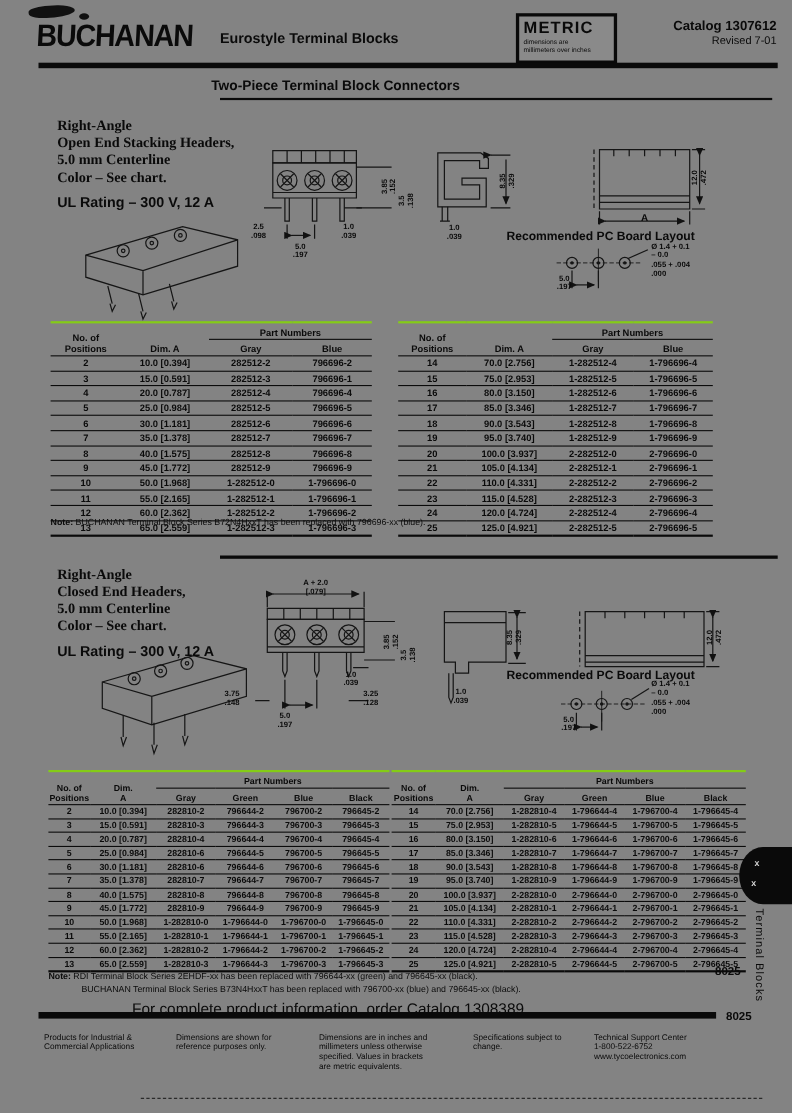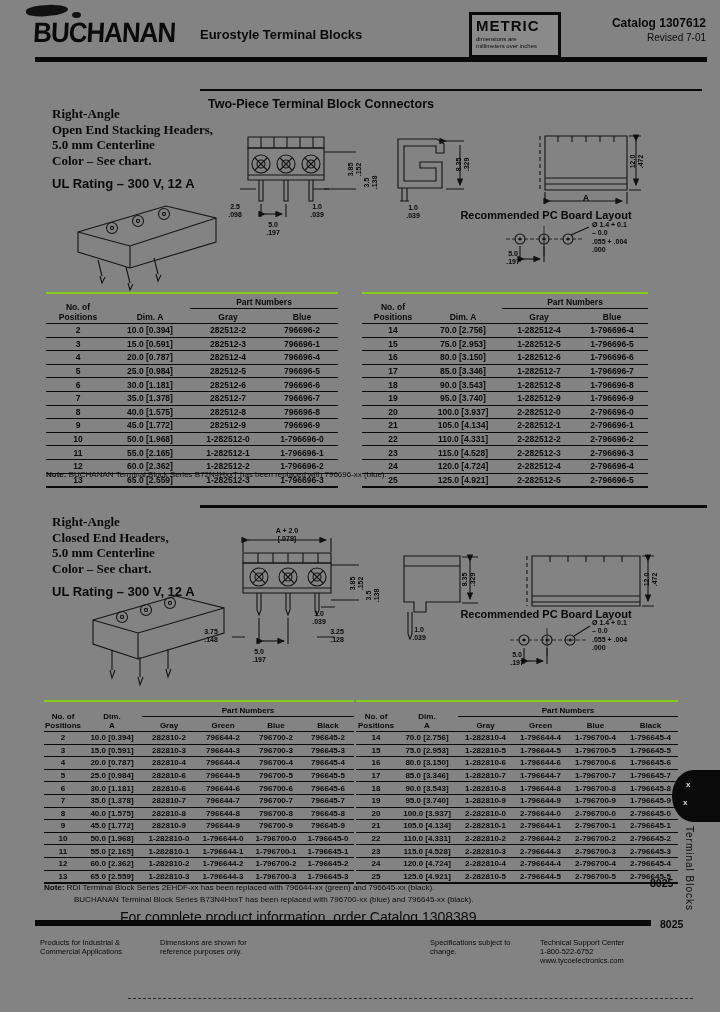--- a/index.html
+++ b/index.html
@@ -10,21 +10,21 @@
   .logo{left:34px;top:16px;font-size:26px;font-weight:900;letter-spacing:-1px;
         transform:skewX(-3deg) scaleY(1.08);transform-origin:left top;}
   .prodline{left:200px;top:27px;font-size:13px;font-weight:bold;}
   .metric-box{left:469px;top:12px;width:92px;height:46px;border:3px solid #0a0a0a;
         background:#8a8a8a;box-sizing:border-box;padding:2px 4px;}
   .metric-title{font-size:15px;font-weight:900;letter-spacing:1px;}
   .metric-note{font-size:6px;line-height:7px;white-space:pre-line;margin-top:2px;}
   .cat{left:560px;top:16px;width:146px;text-align:right;font-size:12px;font-weight:bold;}
   .rev{left:560px;top:32px;width:146px;text-align:right;font-size:10px;}
   .rule{background:#0a0a0a;}
-  .page-title{left:208px;top:71px;font-size:12.5px;font-weight:bold;margin-top:26px;}
+  .page-title{left:192px;top:71px;font-size:12.5px;font-weight:bold;}
   
   .sec-head{left:52px;font-size:13px;font-weight:bold;line-height:15.5px;white-space:pre-line;font-family:Liberation Serif, serif;}
   .ul-rating{left:52px;font-size:13px;font-weight:bold;}
   
   .dim{position:absolute;font-size:7px;line-height:7.5px;font-weight:bold;
        white-space:pre-line;text-align:center;}
   .dimL{text-align:left;}
   .vdim{position:absolute;width:34px;font-size:7px;line-height:7.5px;font-weight:bold;
         white-space:pre-line;text-align:center;transform:rotate(-90deg);}
   .pcb-title{position:absolute;width:292px;text-align:center;font-size:11px;font-weight:bold;}
@@ -717,20 +717,24 @@
   <div class="abs cat-line">For complete product information, order Catalog 1308389</div>
 
   <div class="abs pageno" style="left:650px;top:877px;">8025</div>
   <div class="abs rule" style="left:35px;top:920px;width:616px;height:6px;"></div>
   <div class="abs pageno" style="left:660px;top:918px;">8025</div>
 
   <div class="footer-col" style="left:40px;width:112px;">Products for Industrial &amp;
 Commercial Applications</div>
   <div class="footer-col" style="left:160px;width:118px;">Dimensions are shown for
 reference purposes only.</div>
+  <div class="footer-col" style="left:290px;width:128px;">Dimensions are in inches and
+millimeters unless otherwise
+specified. Values in brackets
+are metric equivalents.</div>
   <div class="footer-col" style="left:430px;width:100px;">Specifications subject to
 change.</div>
   <div class="footer-col" style="left:540px;width:135px;">Technical Support Center
 1-800-522-6752
 www.tycoelectronics.com</div>
   <div class="abs dash-line"></div>
 
   <div class="abs tab-blob">
     <span style="left:14px;top:10px;">x</span>
     <span style="left:11px;top:28px;">x</span>

